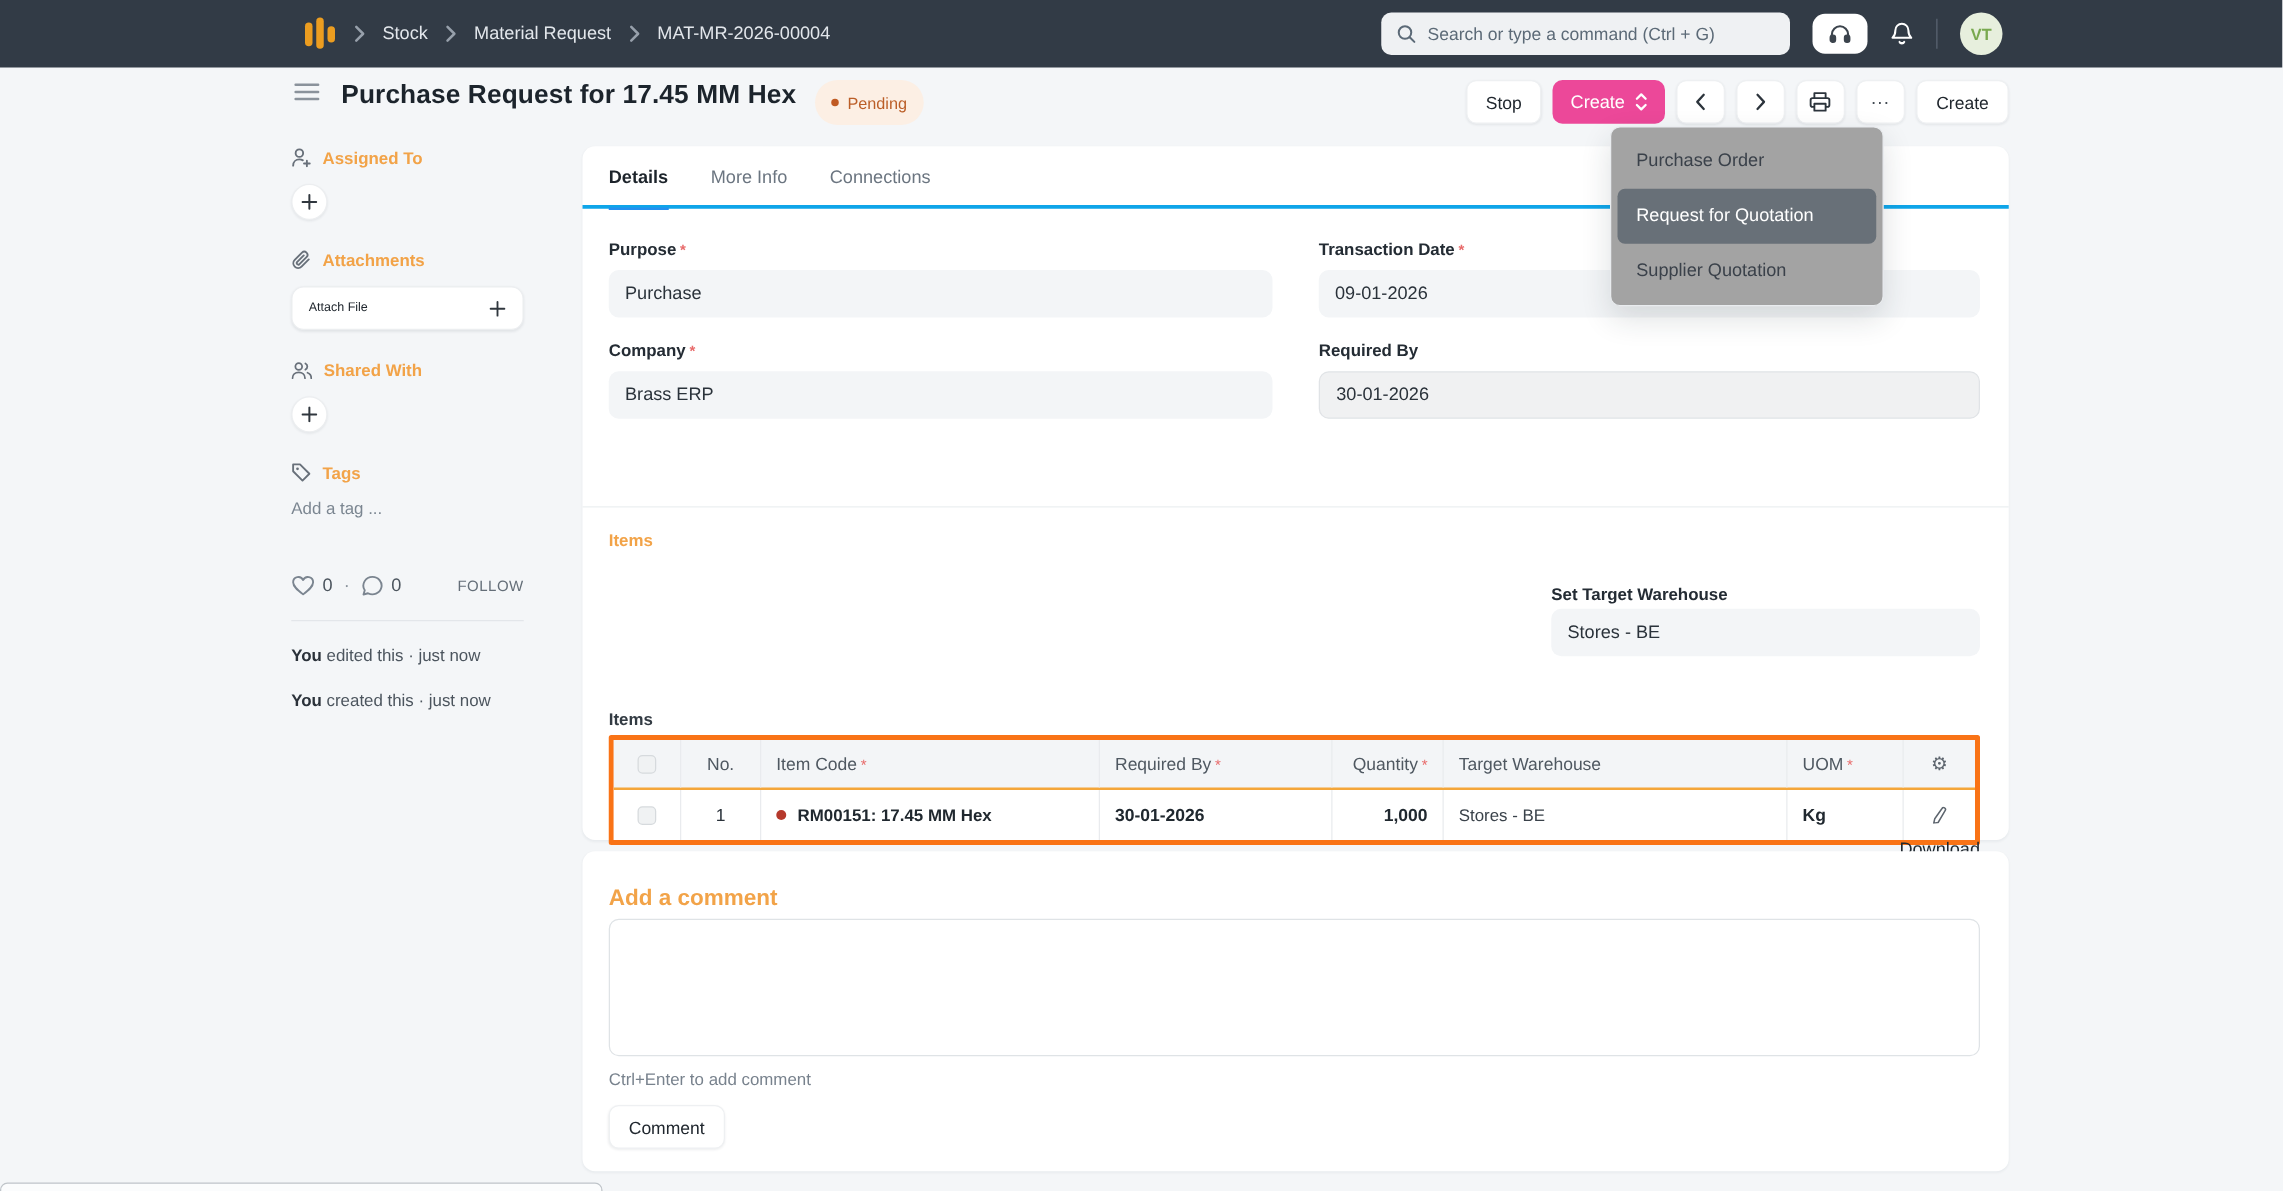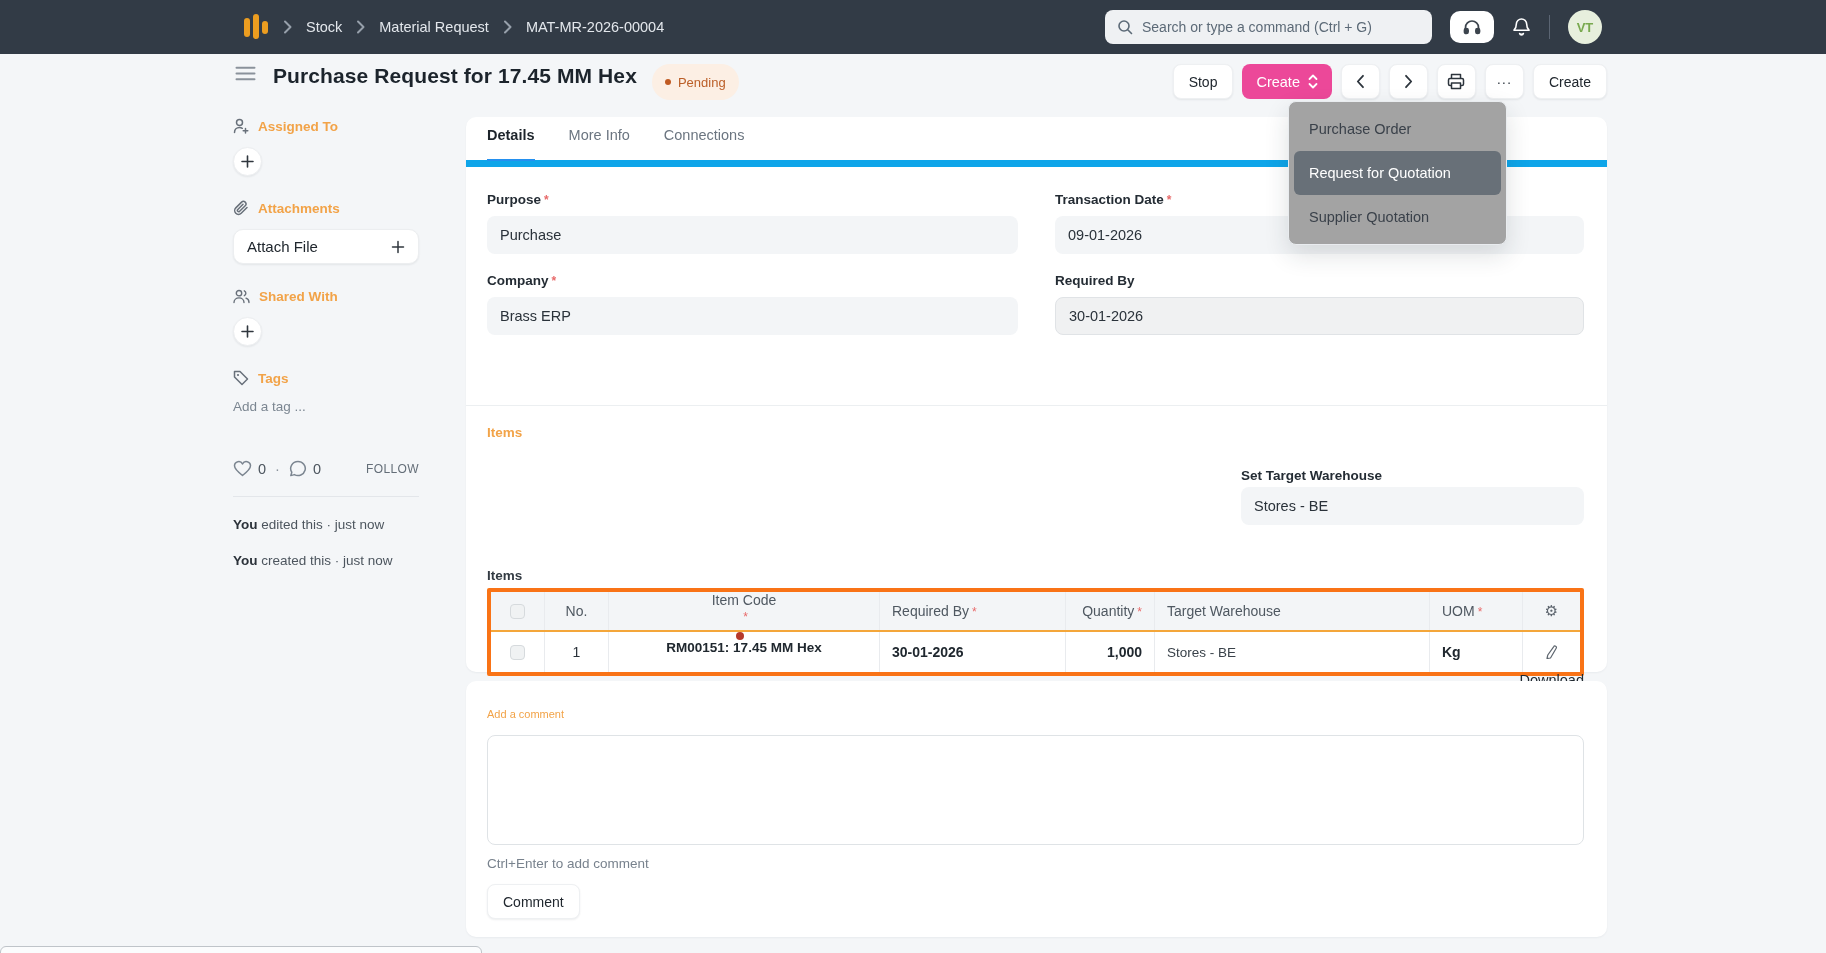--- a/index.html
+++ b/index.html
@@ -38,38 +38,38 @@
   
   .dropdown { position:absolute; left:1288px; top:101px; width:219px; background:#a3a3a3; border:1px solid #e9ecef; border-radius:8px; box-shadow:0 10px 24px rgba(25,39,52,.14); padding:5px; z-index:50; }
   .dropdown-item { height:44px; display:flex; align-items:center; padding:0 15px; font-size:14.5px; color:#3a414a; border-radius:6px; cursor:pointer; }
   .dropdown-item.active { background:#687078; color:#ffffff; }
 
   
   .sidebar { position:absolute; left:233px; top:118px; width:186px; }
   .side-label { display:flex; align-items:center; gap:9px; font-size:13.5px; font-weight:bold; color:#f2a348; margin-bottom:13px; cursor:pointer; }
   .side-label svg { color:#68707a; }
   .plus-circle { width:29px; height:29px; border-radius:50%; background:#fff; border:1px solid #eceef0; box-shadow:0 1px 2px rgba(25,39,52,.08); display:flex; align-items:center; justify-content:center; cursor:pointer; margin-bottom:24px; }
-  .attach-btn { width:186px; height:35px; background:#fff; border:1px solid #eceef0; box-shadow:0 1px 2px rgba(25,39,52,.08); border-radius:10px; display:flex; align-items:center; justify-content:space-between; padding:0 13px; font-size:15px; color:#20272e; cursor:pointer; font-family:inherit; margin-bottom:25px; }
+  .attach-btn { width:186px; height:35px; background:#fff; border:1px solid #eceef0; box-shadow:0 1px 2px rgba(25,39,52,.08); border-radius:10px; display:flex; align-items:center; justify-content:space-between; padding:0 13px; font-size:10px; color:#20272e; cursor:pointer; font-family:inherit; margin-bottom:25px; }
   .add-tag { font-size:13.5px; color:#7b8691; cursor:text; }
   .social-row { position:absolute; left:233px; top:460px; width:186px; display:flex; align-items:center; font-size:14.5px; color:#4c555e; }
   .social-row .cnt { margin-left:6px; }
   .social-row .mid-dot { margin:0 9px; color:#8a939c; }
   .follow { margin-left:auto; font-size:12px; color:#646e78; letter-spacing:.4px; cursor:pointer; }
   .side-divider { position:absolute; left:233px; top:496px; width:186px; height:1px; background:#e3e6ea; }
   .activity-1 { position:absolute; left:233px; top:517px; font-size:13.5px; color:#4c555e; }
   .activity-2 { position:absolute; left:233px; top:553px; font-size:13.5px; color:#4c555e; }
   .activity-1 b, .activity-2 b { color:#2b323a; }
 
   
   .card { position:absolute; background:#ffffff; border-radius:10px; box-shadow:0 1px 2px rgba(25,39,52,.05); }
   .card-main { left:466px; top:117px; width:1141px; height:555px; }
   .card-comment { left:466px; top:681px; width:1141px; height:256px; }
 
   
-  .tabs { display:flex; gap:34px; padding:0 21px; border-bottom:7px solid #0ea5e9; height:50px; align-items:flex-end; }
+  .tabs { display:flex; gap:34px; padding:0 21px; border-bottom:3px solid #0ea5e9; height:50px; align-items:flex-start; }
   .tab { font-size:14.5px; color:#6b7580; cursor:pointer; height:50px; display:flex; align-items:center; position:relative; }
   .tab.active { color:#1d242b; font-weight:bold; }
   .tab.active::after { content:""; position:absolute; left:0; right:0; bottom:-1px; height:2px; background:#2490ef; }
 
   
   .form-grid { position:relative; padding:25px 23px 0 21px; }
   .f-label { font-size:13.5px; font-weight:bold; color:#242c34; margin-bottom:9px; }
   .req { color:#e86a6a; }
   .req::after { content:"*"; margin-left:3px; font-size:12px; }
   .f-input { height:38px; border-radius:8px; background:#f3f5f7; display:flex; align-items:center; padding:0 13px; font-size:14.5px; color:#2a323a; cursor:text; }
@@ -88,33 +88,33 @@
   
   .items-table { position:absolute; left:21px; top:421px; width:1097px; border:4px solid #f97316; border-radius:2px; font-size:14px; }
   .t-row { display:flex; }
   .t-head { background:#f3f5f7; color:#4f5861; border-bottom:2px solid #f4a63a; }
   .t-body { background:#ffffff; color:#2a323a; }
   .t-cell { padding:0 12px; height:38px; display:flex; align-items:center; border-right:1px solid #e9ebee; overflow:hidden; white-space:nowrap; }
   .t-body .t-cell { height:40px; }
   .t-cell:last-child { border-right:none; }
   .c-check { width:54px; justify-content:center; }
   .c-no { width:64px; justify-content:center; }
-  .c-item { width:271px;flex-direction:column; }
+  .c-item { width:271px; }
   .c-reqby { width:186px; }
   .c-qty { width:89px; justify-content:flex-end; }
   .c-wh { width:275px; }
   .c-uom { width:93px; }
   .c-gear { flex:1; justify-content:center; color:#5d656e; }
   .checkbox { width:15px; height:15px; border-radius:4px; background:#f0f2f3; border:1px solid #d6dadd; cursor:pointer; }
   .bold { font-weight:bold; color:#20282f; }
   .item-dot { width:8px; height:8px; border-radius:50%; background:#b5392c; margin-right:9px; flex:none; }
   .download-link { position:absolute; right:23px; top:505px; font-size:14.5px; color:#20282f; cursor:pointer; }
 
   
-  .comment-head { position:absolute; left:21px; top:27px; font-size:11px; font-weight:normal; color:#f2a348; }
+  .comment-head { position:absolute; left:21px; top:27px; font-size:18px; font-weight:bold; color:#f2a348; }
   .comment-box { position:absolute; left:21px; top:54px; width:1097px; height:110px; border:1px solid #dfe3e6; border-radius:8px; background:#fff; resize:none; font-family:inherit; font-size:14px; padding:10px 12px; color:#2a323a; outline:none; }
   .comment-hint { position:absolute; left:21px; top:175px; font-size:13.5px; color:#78828d; }
   .comment-btn { position:absolute; left:21px; top:203px; }
 
   
   .bottom-tip { position:absolute; left:0; top:946px; width:482px; height:20px; background:#fbfcfd; border:1px solid #bfc4c9; border-radius:6px 6px 0 0; overflow:hidden; }
 
   svg { flex:none; }
 </style>
 </head>

